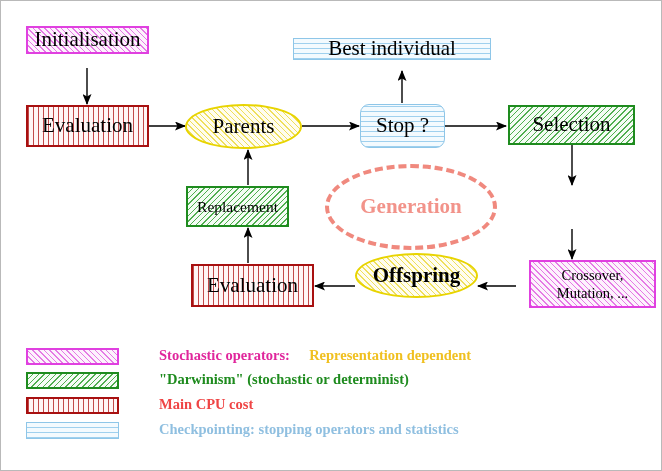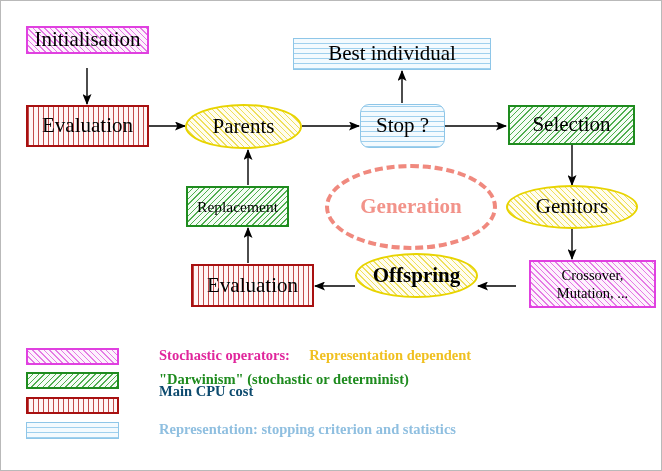--- a/index.html
+++ b/index.html
@@ -130,27 +130,26 @@
       <line x1="247" y1="184" x2="247" y2="149"></line>
     </g>
   </svg>
 
   <div class="node fill-magenta" style="left:25px; top:25px; width:123px; height:28px; font-size:21px;">Initialisation</div>
 
   <div class="node fill-red" style="left:25px; top:104px; width:123px; height:42px; font-size:21px;">Evaluation</div>
 
   <div class="node fill-yellow ellipse" style="left:184px; top:103px; width:117px; height:45px; font-size:21px;">Parents</div>
 
-  <div class="node fill-blue" style="left:292px; top:37px; width:198px; height:32px; font-size:21px;">Best individual</div>
+  <div class="node fill-blue" style="left:292px; top:37px; width:198px; height:22px; font-size:21px;">Best individual</div>
 
   <div class="node fill-blue rounded" style="left:359px; top:103px; width:85px; height:44px; font-size:21px;">Stop ?</div>
 
   <div class="node fill-green" style="left:507px; top:104px; width:127px; height:40px; font-size:21px;">Selection</div>
 
-  <div class="node fill-yellow ellipse" style="left:505px; top:184px; width:132px; height:44px; font-size:21px;">Genitors</div>
 
   <div class="node fill-magenta" style="left:528px; top:259px; width:127px; height:48px; font-size:14.5px; line-height:1.25;">Crossover,
 Mutation, ...</div>
 
   <div class="node fill-yellow ellipse" style="left:354px; top:252px; width:123px; height:45px; font-size:21px;font-weight:bold;">Offspring</div>
 
   <div class="node fill-red" style="left:190px; top:263px; width:123px; height:43px; font-size:21px;">Evaluation</div>
 
   <div class="node fill-green" style="left:185px; top:185px; width:103px; height:41px; font-size:15.5px;">Replacement</div>
 
@@ -161,19 +160,19 @@
     <div class="legend-text" style="top:346px;">
       <span class="seg1" style="color:#e0269c;">Stochastic operators:</span>
       <span style="display:inline-block;width:12px;"></span>
       <span class="seg2" style="color:#f0c020;">Representation dependent</span>
     </div>
 
     <div class="legend-swatch fill-green" style="left:25px; top:371px;"></div>
     <div class="legend-text" style="top:370px; color:#1e8b1e;">"Darwinism" (stochastic or determinist)</div>
 
     <div class="legend-swatch fill-red" style="left:25px; top:396px;"></div>
-    <div class="legend-text" style="top:382px; color:#0c4a6e;">Main CPU cost</div>
+    <div class="legend-text" style="top:395px; color:#ef4444;">Main CPU cost</div>
 
     <div class="legend-swatch fill-blue" style="left:25px; top:421px;"></div>
-    <div class="legend-text" style="top:420px; color:#8fbfe0;">Representation: stopping criterion and statistics</div>
+    <div class="legend-text" style="top:420px; color:#8fbfe0;">Checkpointing: stopping operators and statistics</div>
   </div>
 
 </div>
 
 </body></html>

